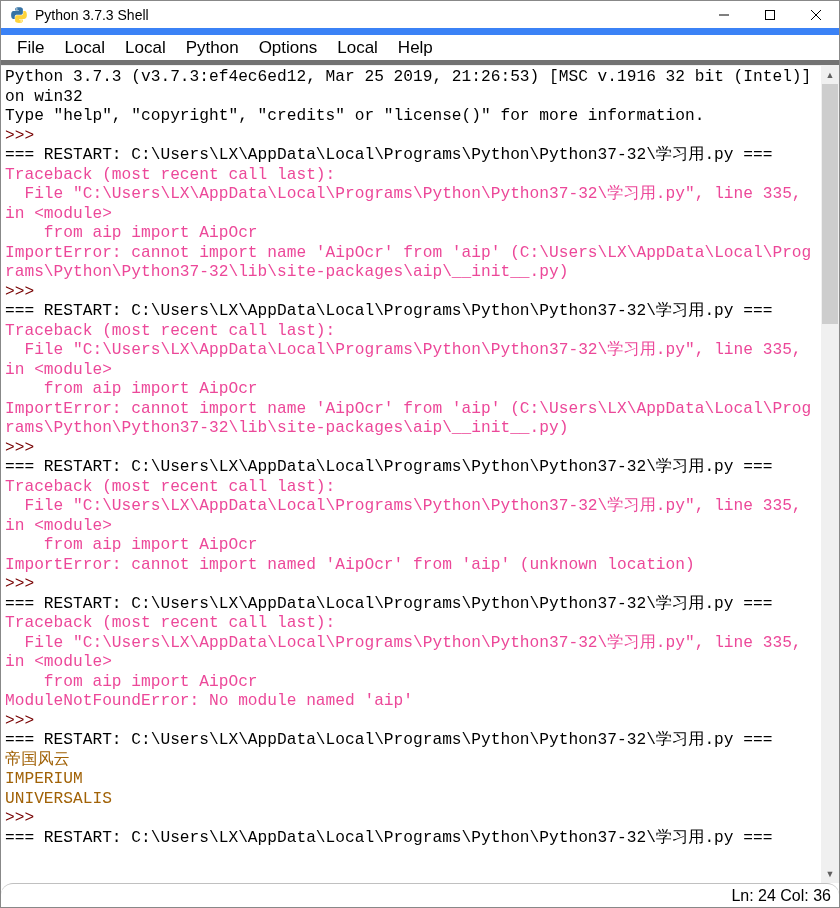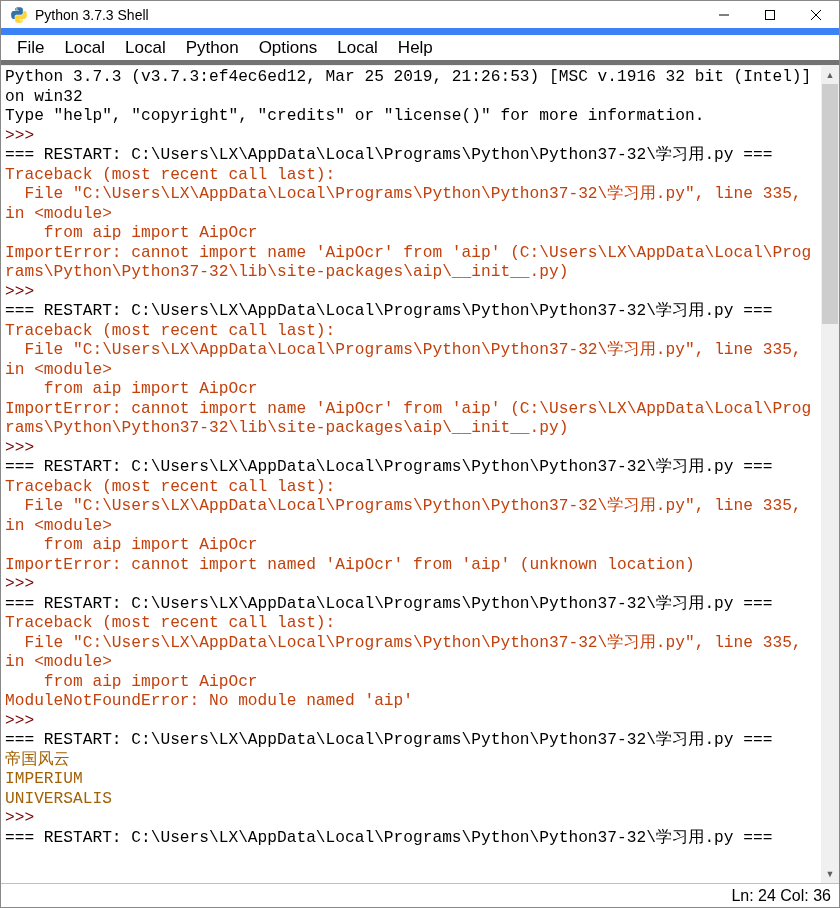--- a/index.html
+++ b/index.html
@@ -78,32 +78,33 @@
     background: #cdcdcd;
   }
   .scroll-arrow {
     position: absolute; left:0; width:18px; height:18px;
     display:flex; align-items:center; justify-content:center;
     font-size:9px; color:#606060;
   }
   .scroll-arrow.up { top:0; }
   .scroll-arrow.down { bottom:0; }
   .c-black { color: #000000; }
-  .c-red   { color: #c2410c; font-family: Liberation Mono, monospace; }
+  .c-red   { color: #ec4899; font-family: Liberation Mono, monospace; }
   .c-blue  { color: #a16207; }
   .c-prompt{ color: #770000; }
   .statusbar {
     height: 24px;
     border-top: 1px solid #c0c0c0;
     background: #ffffff;
     display: flex;
     justify-content: flex-end;
     align-items: center;
     padding: 0 8px;
     font-size: 16px;
+    border-radius: 12px;
   }
 </style>
 </head>
 <body>
 
 <div class="titlebar">
   <div class="titlebar-icon">
     <svg width="18" height="18" viewBox="0 0 32 32">
       <path fill="#3673a5" d="M15.9 2c-7 0-6.6 3-6.6 3v3.1h6.7v1H6.6S2 8.6 2 15.9c0 7.3 4 7 4 7h2.4v-3.4s-.1-4 4-4h6.7s3.8.1 3.8-3.6V5.6S23.5 2 15.9 2zm-3.7 2.1c.7 0 1.2.5 1.2 1.2s-.5 1.2-1.2 1.2-1.2-.5-1.2-1.2.5-1.2 1.2-1.2z"></path>
       <path fill="#ffd43b" d="M16.1 30c7 0 6.6-3 6.6-3v-3.1H16v-1h9.4S30 23.4 30 16.1c0-7.3-4-7-4-7h-2.4v3.4s.1 4-4 4h-6.7s-3.8-.1-3.8 3.6v6.3S8.5 30 16.1 30zm3.7-2.1c-.7 0-1.2-.5-1.2-1.2s.5-1.2 1.2-1.2 1.2.5 1.2 1.2-.5 1.2-1.2 1.2z"></path>

